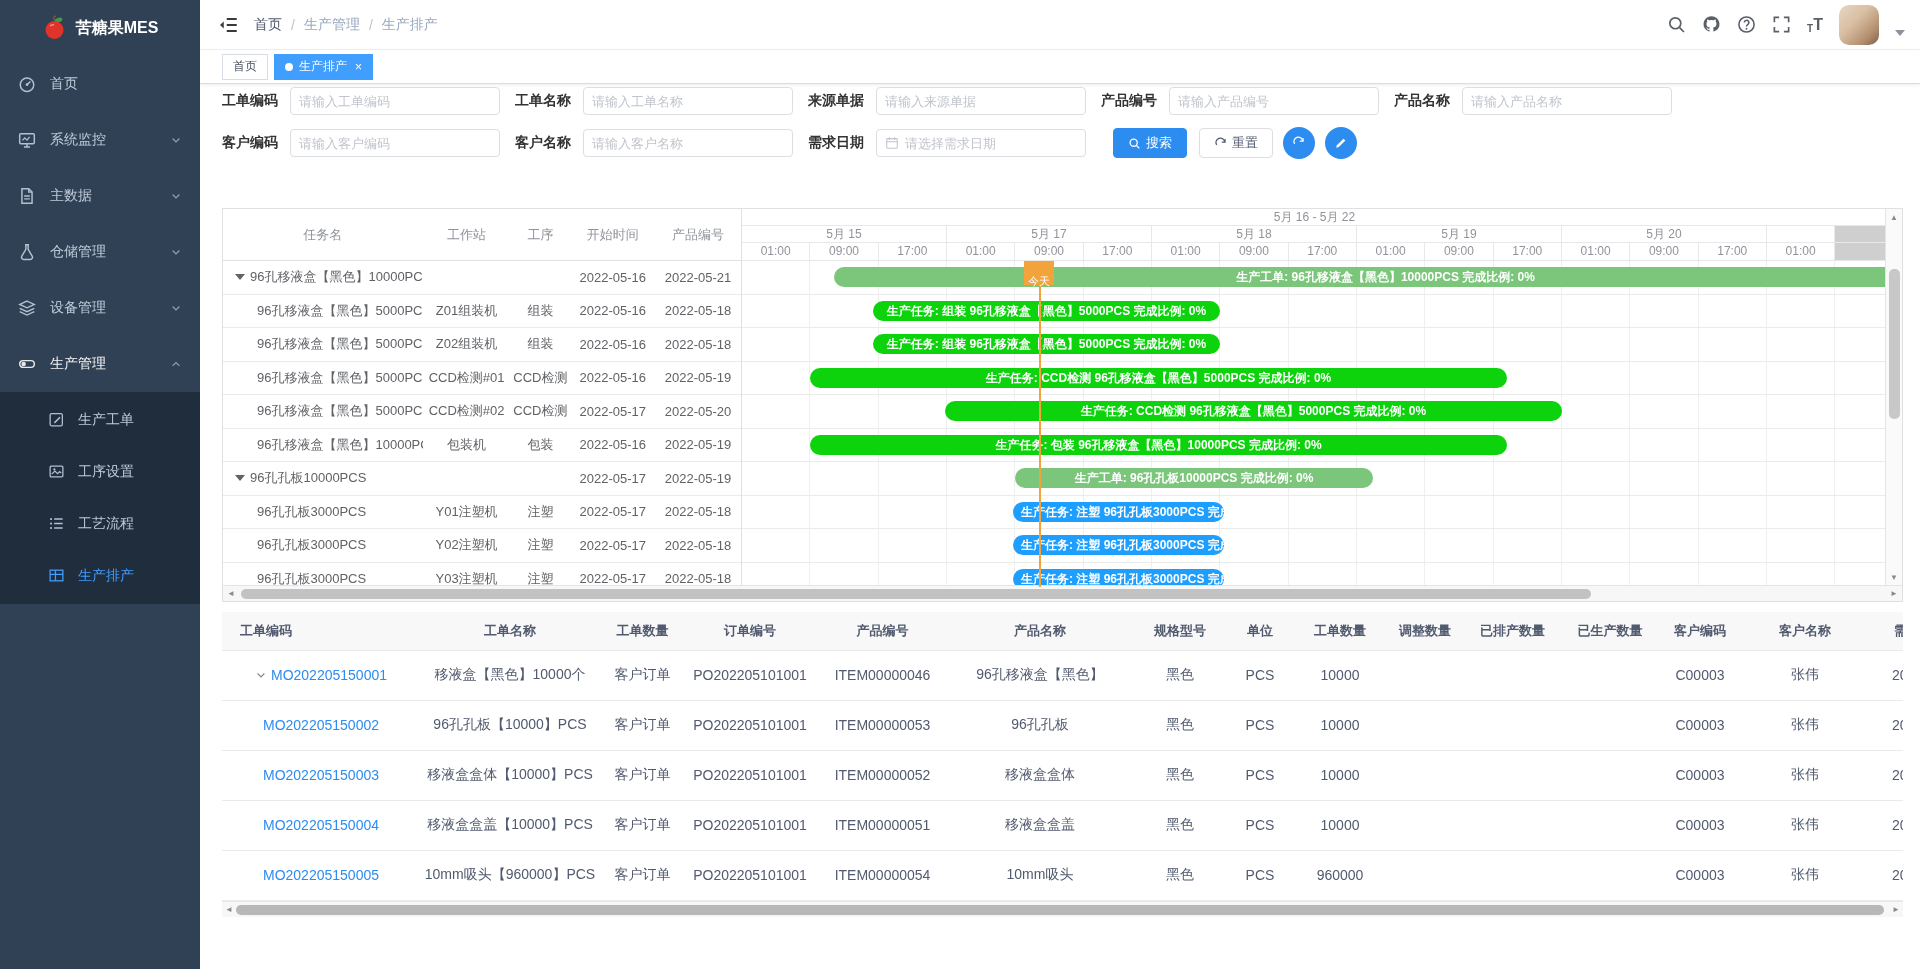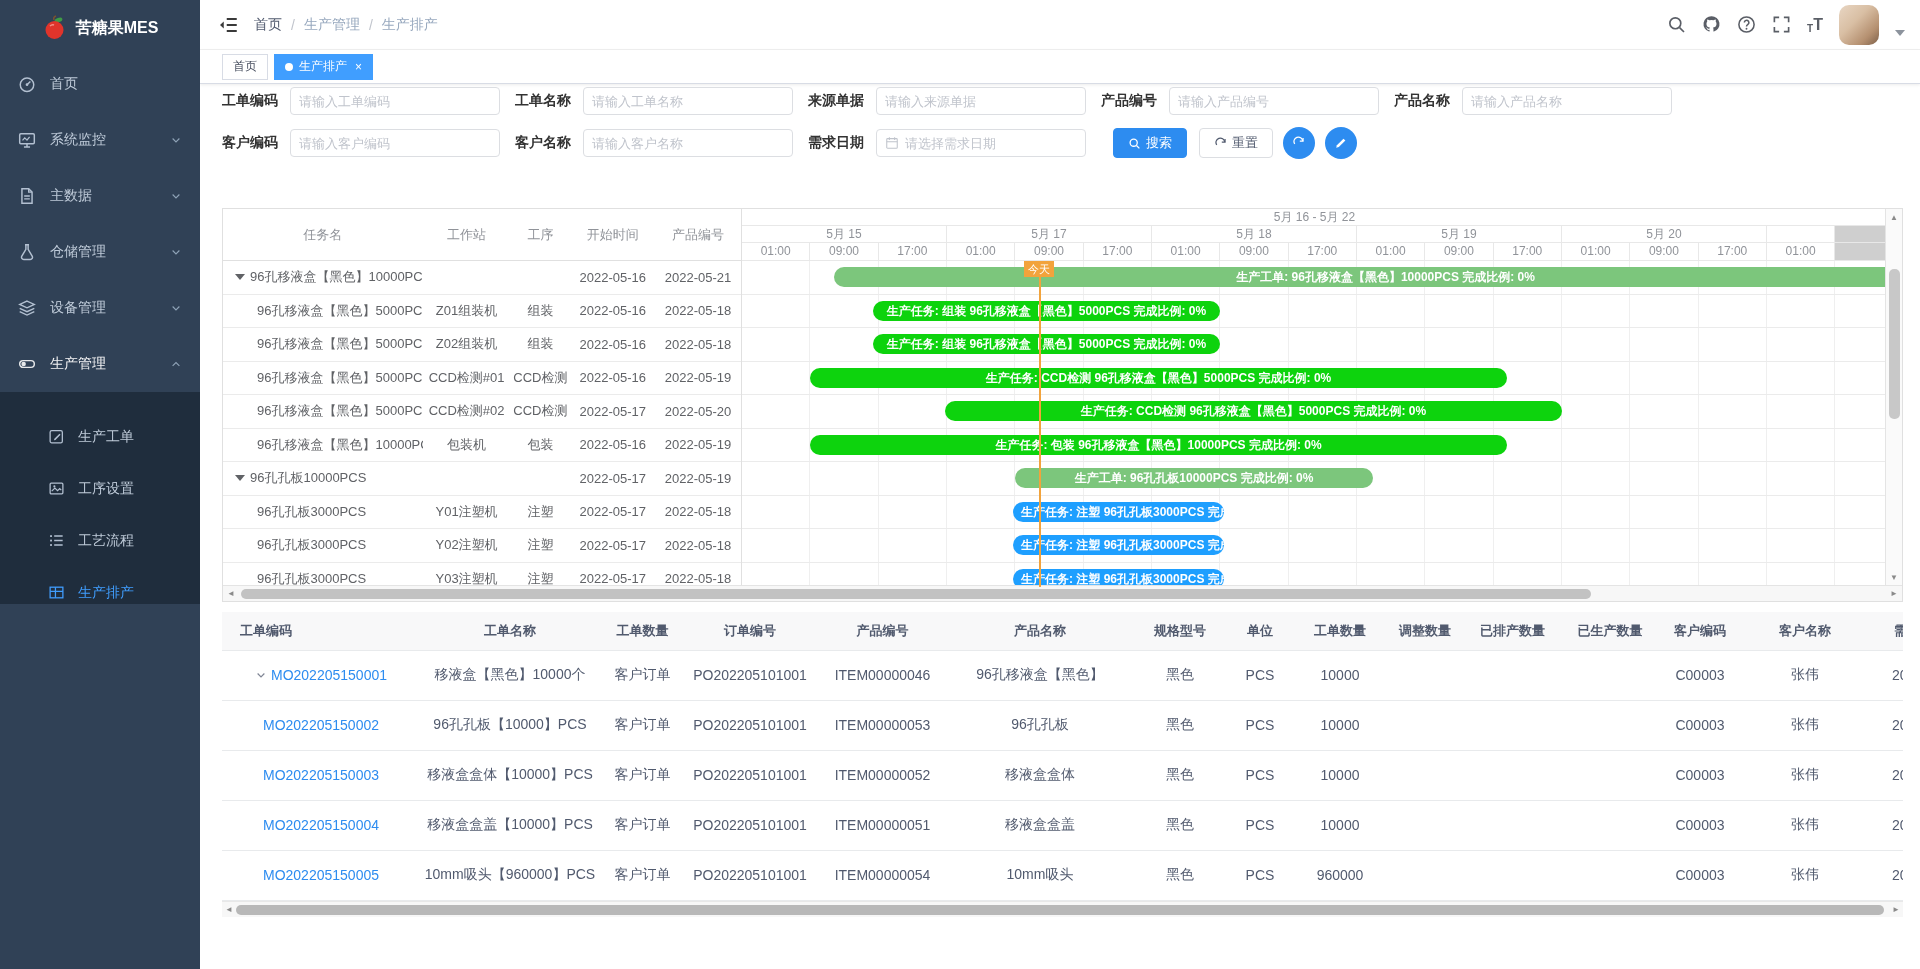--- a/index.html
+++ b/index.html
@@ -10,21 +10,21 @@
   
   .sidebar { position:absolute; left:0; top:0; width:200px; height:969px; background:#304156; z-index:5; }
   .logo { height:56px; display:flex; align-items:center; justify-content:center; gap:8px; color:#fff; font-weight:bold; font-size:16px; }
   .s-item { height:56px; display:flex; align-items:center; padding:0 18px; color:#bfcbd9; font-size:14px; cursor:pointer; }
   .s-item .ic { width:18px; height:18px; margin-right:14px; flex:0 0 18px; color:#b3c0d1; }
   .s-item .lbl { flex:1; }
   .s-item .chev { color:#8fa3b7; width:12px; height:12px; }
   .s-item.active { color:#f4f4f5; }
   .s-item.active .ic { color:#e6e8ea; }
   .s-sub { background:#1f2d3d; padding:2px 0; }
-  .s-sub .s-item { height:52px; padding-left:48px;align-items:flex-end; }
+  .s-sub .s-item { height:52px; padding-left:48px; }
   .s-sub .s-item .ic { margin-right:12px; }
   .s-sub .s-item.active { color:#409eff; }
   .s-sub .s-item.active .ic { color:#409eff; }
   svg { display:block; }
 
   
   .main { position:absolute; left:200px; top:0; width:1720px; height:969px; background:#fff; }
 
   .navbar { height:50px; border-bottom:1px solid #f0f0f0; display:flex; align-items:center; padding:0 15px 0 18px; }
   .fold { width:20px; height:20px; color:#3a3a3a; cursor:pointer; margin-right:16px; }
@@ -80,21 +80,21 @@
   .gt-cell { text-align:center; border-right:1px solid #e8e8e8; overflow:hidden; white-space:nowrap; }
   .gt-cell.gray { background:#cfcfcf; border-right:none; }
   .gt-body { position:relative; height:326px;
     background-image:repeating-linear-gradient(90deg, transparent 0px, transparent 67.33px, #efefef 67.33px, #efefef 68.33px); }
   .gt-row { height:33.5px; border-bottom:1px solid #ebebeb; position:relative; }
   .bar { position:absolute; top:6px; height:20px; border-radius:10px; color:#fff; font-size:12px; font-weight:bold; line-height:20px; text-align:center; white-space:nowrap; overflow:hidden; padding:0 8px; cursor:pointer; }
   .bar.order { background:#7cc67c; }
   .bar.task { background:#0dd30d; }
   .bar.selected { background:#1e9fff; }
   .today-line { position:absolute; top:0; bottom:0; width:2px; background:#f2a33c; z-index:3; }
-  .today-badge { position:absolute; top:0; height:16px; line-height:16px; padding:0 4px; background:#f2a33c; color:#fff; font-size:11px; z-index:4; }
+  .today-badge { position:absolute; top:0; height:16px; line-height:16px; padding:12px 4px; background:#f2a33c; color:#fff; font-size:11px; z-index:4; }
 
   .g-vscroll { position:absolute; right:0; top:0; width:17px; height:378px; background:#fafafa; border-left:1px solid #e4e4e4; }
   .g-vscroll .thumb { position:absolute; left:3px; width:11px; background:#c8c8c8; border-radius:5px; }
   .sc-ar { position:absolute; left:0; width:16px; text-align:center; color:#8a8a8a; font-size:8px; line-height:14px; cursor:pointer; }
   .hbar { position:absolute; left:0; bottom:0; height:16px; width:100%; background:#f7f7f7; border-top:1px solid #e4e4e4; }
   .hbar .thumb { position:absolute; top:3px; height:10px; background:#c2c2c2; border-radius:5px; cursor:pointer; }
   .hbar .ar { position:absolute; top:0; width:16px; height:16px; text-align:center; line-height:15px; color:#8a8a8a; font-size:8px; cursor:pointer; }
 
   
   .dtable { margin:10px 0 0 22px; width:1681px; position:relative; }

